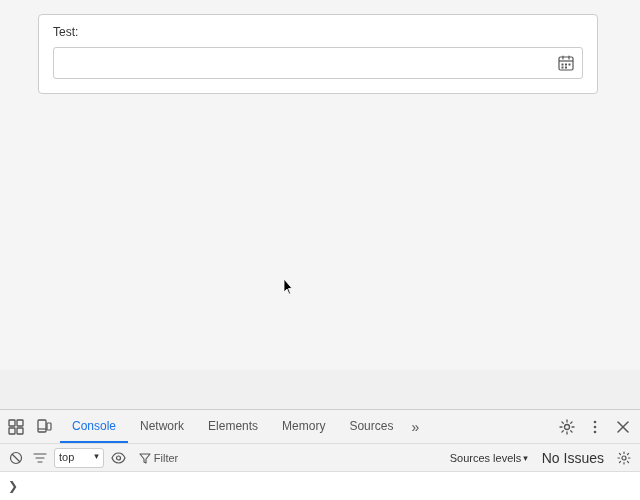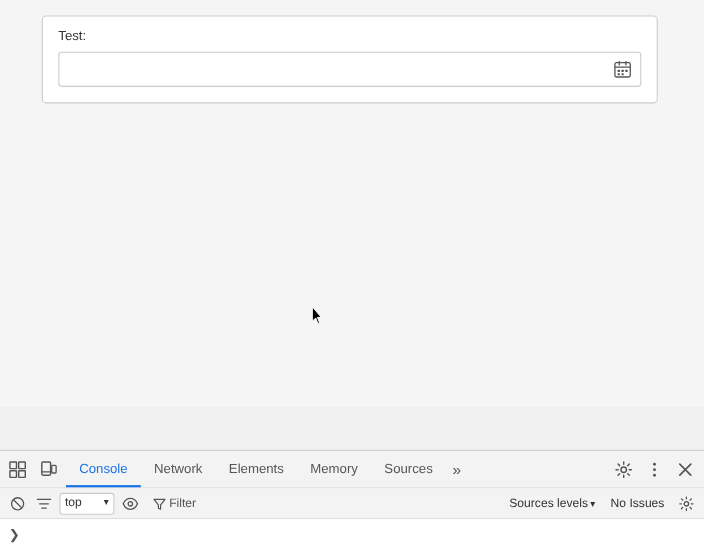--- a/index.html
+++ b/index.html
@@ -239,21 +239,21 @@
       cursor: pointer;
       font-size: 11px;
       color: #333;
       padding: 2px 4px;
     }
 
     .no-issues-badge {
       display: flex;
       align-items: center;
       gap: 3px;
-      font-size: 11px;
+      font-size: 14px;
       color: #333;
       padding: 2px 6px;
     }
 
     .gear-right-btn {
       background: none;
       border: none;
       cursor: pointer;
       padding: 3px;
       display: flex;

